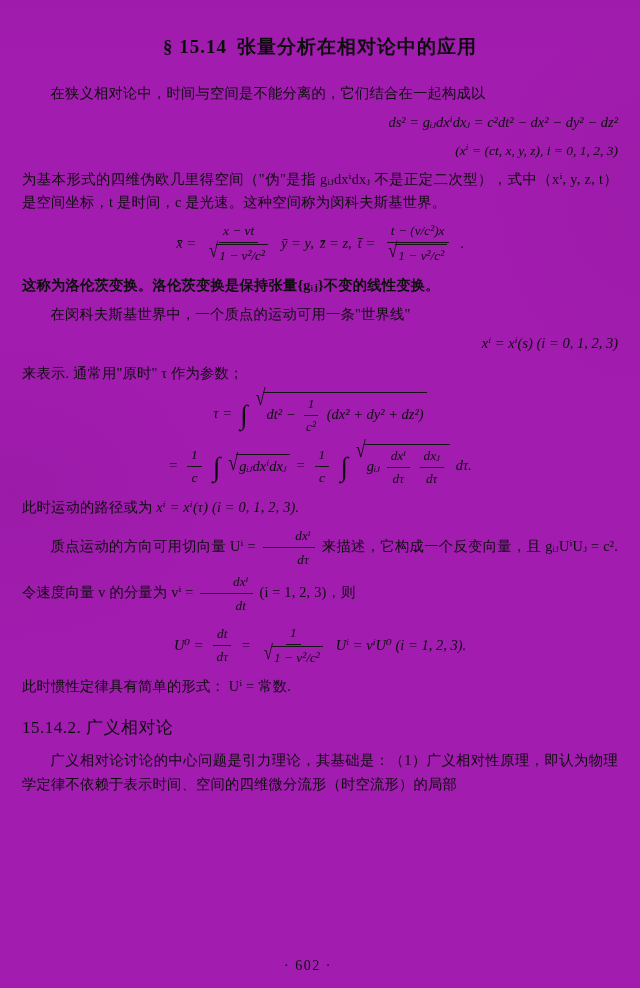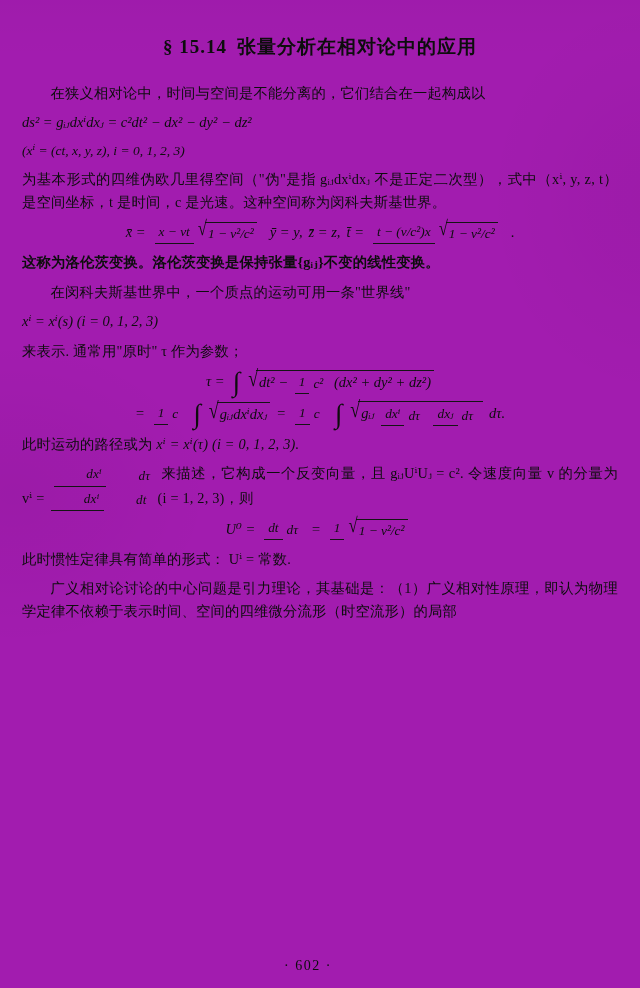--- a/index.html
+++ b/index.html
@@ -62,38 +62,38 @@
     line-height: 1.62;
     margin: 6px 0;
     text-align: justify;
     text-justify: inter-ideograph;
     letter-spacing: 0.2px;
   }
   p.indent {
     text-indent: 2em;
   }
   .eq {
-    text-align: left;
+    text-align: right;
     font-family: "Liberation Serif", "DejaVu Serif", serif;
     font-style: italic;
     font-size: 14.5px;
     margin: 7px 0 7px 0;
     line-height: 1.5;
   }
   .eq.small { font-size: 13.5px; font-style: italic; }
   .eq-row {
     display: flex;
     justify-content: center;
     align-items: center;
     gap: 6px;
     flex-wrap: wrap;
   }
   .frac {
     display: inline-flex;
-    flex-direction: row;
+    flex-direction: column;
     align-items: center;
     vertical-align: middle;
     margin: 0 3px;
     font-size: 0.92em;
   }
   .frac .num {
     padding: 0 4px 1px 4px;
     border-bottom: 1.1px solid #141414;
     white-space: nowrap;
   }
@@ -245,20 +245,21 @@
         <span>dτ.</span>
       </span>
     </div>
 
     <p class="para">
       <span>此时运动的路径或为</span>
       <span style="font-style:italic">xⁱ = xⁱ(τ)   (i = 0, 1, 2, 3).</span>
     </p>
 
     <p class="para indent">
+      <span>质点运动的方向可用切向量  Uⁱ =</span>
       <span class="frac" style="font-style:italic">
         <span class="num">dxⁱ</span>
         <span class="den">dτ</span>
       </span>
       <span>来描述，它构成一个反变向量，且</span>
       <span>gᵢⱼUⁱUⱼ = c². 令速度向量 v 的分量为  vⁱ =</span>
       <span class="frac" style="font-style:italic">
         <span class="num">dxⁱ</span>
         <span class="den">dt</span>
       </span>
@@ -275,24 +276,26 @@
         <span>=</span>
         <span class="frac">
           <span class="num">1</span>
           <span class="den">
             <span class="rad">
                 <span class="sign">√</span>
                 <span class="body">1 − v²/c²</span>
               </span>
           </span>
         </span>
+        <span>Uⁱ = vⁱU⁰ (i = 1, 2, 3).</span>
       </span>
     </div>
 
     <p class="para">此时惯性定律具有简单的形式： Uⁱ = 常数.</p>
 
+    <h2 class="section">15.14.2. 广义相对论</h2>
 
     <p class="para indent">广义相对论讨论的中心问题是引力理论，其基础是：（1）广义相对性原理，即认为物理学定律不依赖于表示时间、空间的四维微分流形（时空流形）的局部</p>
 
   </div>
 
   <div class="page-number">· 602 ·</div>
 </div>
 
 </body></html>

